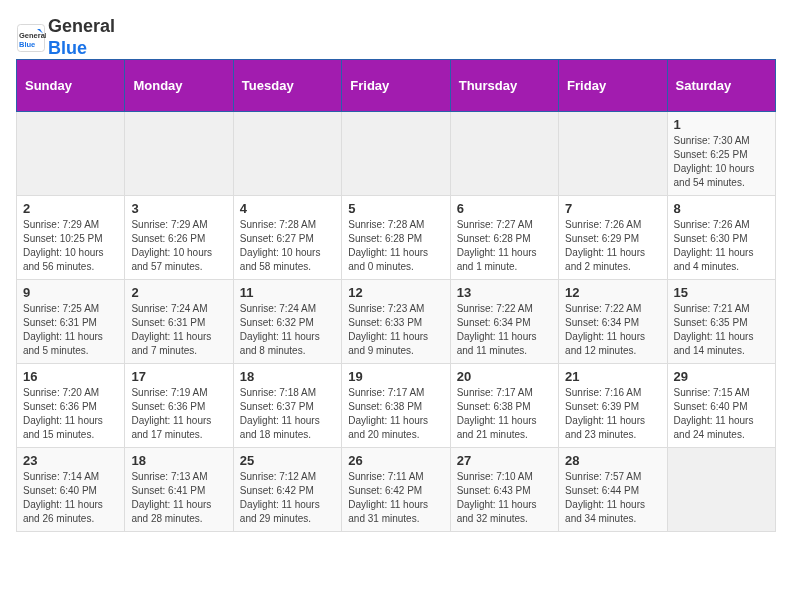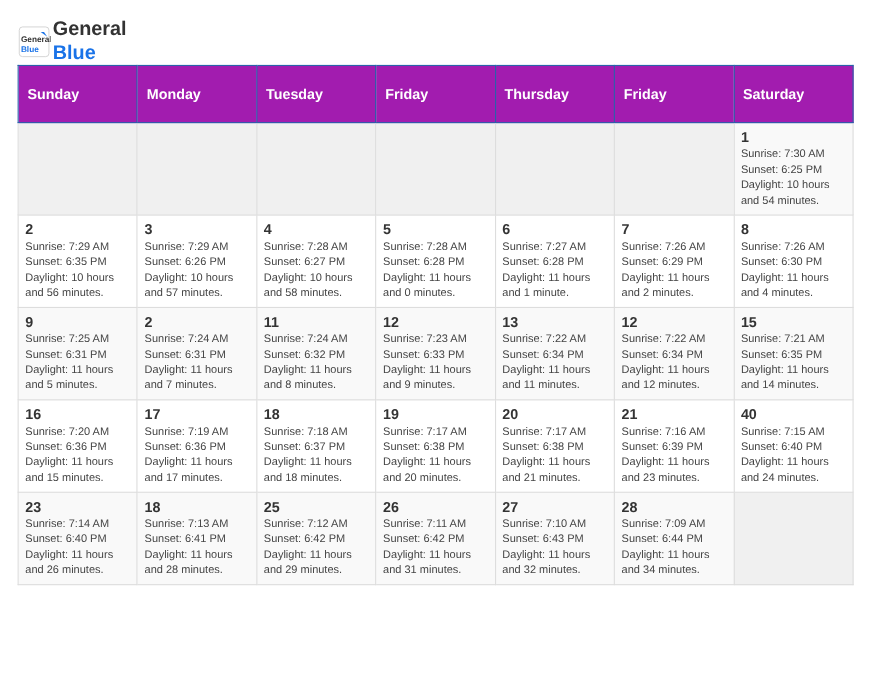--- a/index.html
+++ b/index.html
@@ -136,21 +136,21 @@
           <div class="day-info">Sunrise: 7:30 AM
 Sunset: 6:25 PM
 Daylight: 10 hours
 and 54 minutes.</div>
         </td>
       </tr>
       <tr>
         <td>
           <span class="day-number">2</span>
           <div class="day-info">Sunrise: 7:29 AM
-Sunset: 6:35 PM
+Sunset: 10:25 PM
 Daylight: 10 hours
 and 56 minutes.</div>
         </td>
         <td>
           <span class="day-number">3</span>
           <div class="day-info">Sunrise: 7:29 AM
 Sunset: 6:26 PM
 Daylight: 10 hours
 and 57 minutes.</div>
         </td>
@@ -278,21 +278,21 @@
 and 21 minutes.</div>
         </td>
         <td>
           <span class="day-number">21</span>
           <div class="day-info">Sunrise: 7:16 AM
 Sunset: 6:39 PM
 Daylight: 11 hours
 and 23 minutes.</div>
         </td>
         <td>
-          <span class="day-number">40</span>
+          <span class="day-number">29</span>
           <div class="day-info">Sunrise: 7:15 AM
 Sunset: 6:40 PM
 Daylight: 11 hours
 and 24 minutes.</div>
         </td>
       </tr>
       <tr>
         <td>
           <span class="day-number">23</span>
           <div class="day-info">Sunrise: 7:14 AM
@@ -323,21 +323,21 @@
         </td>
         <td>
           <span class="day-number">27</span>
           <div class="day-info">Sunrise: 7:10 AM
 Sunset: 6:43 PM
 Daylight: 11 hours
 and 32 minutes.</div>
         </td>
         <td>
           <span class="day-number">28</span>
-          <div class="day-info">Sunrise: 7:09 AM
+          <div class="day-info">Sunrise: 7:57 AM
 Sunset: 6:44 PM
 Daylight: 11 hours
 and 34 minutes.</div>
         </td>
         <td class="empty-cell"></td>
       </tr>
     </tbody>
 </table>
 
 </body></html>

